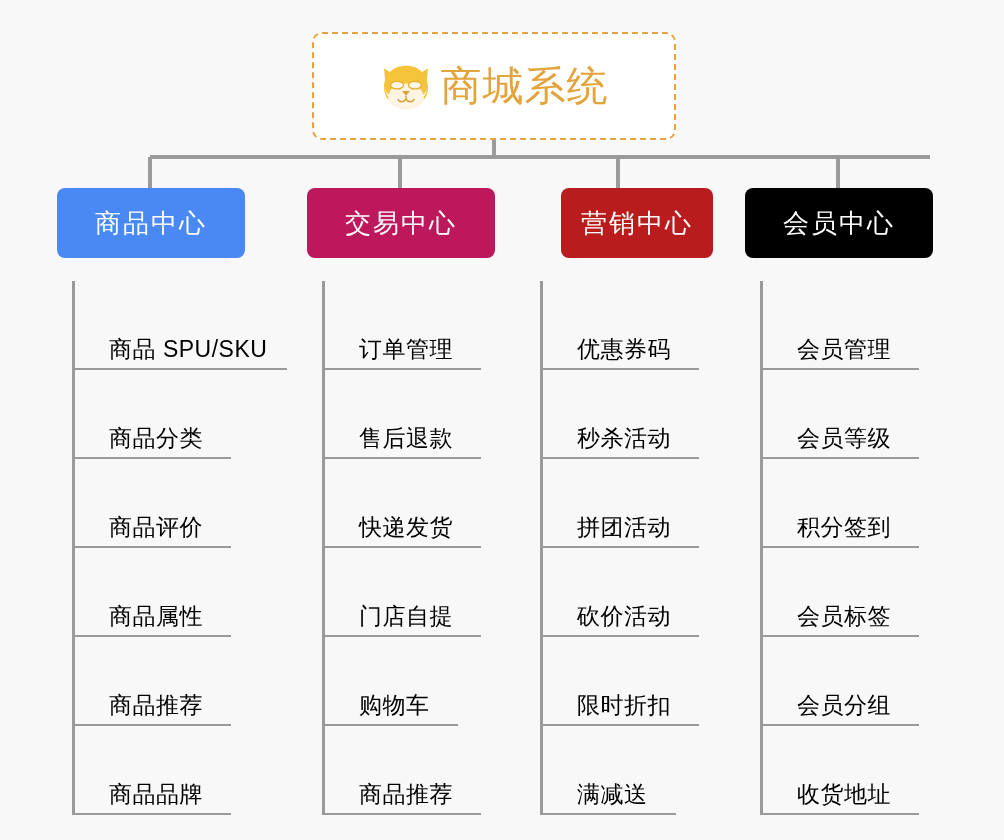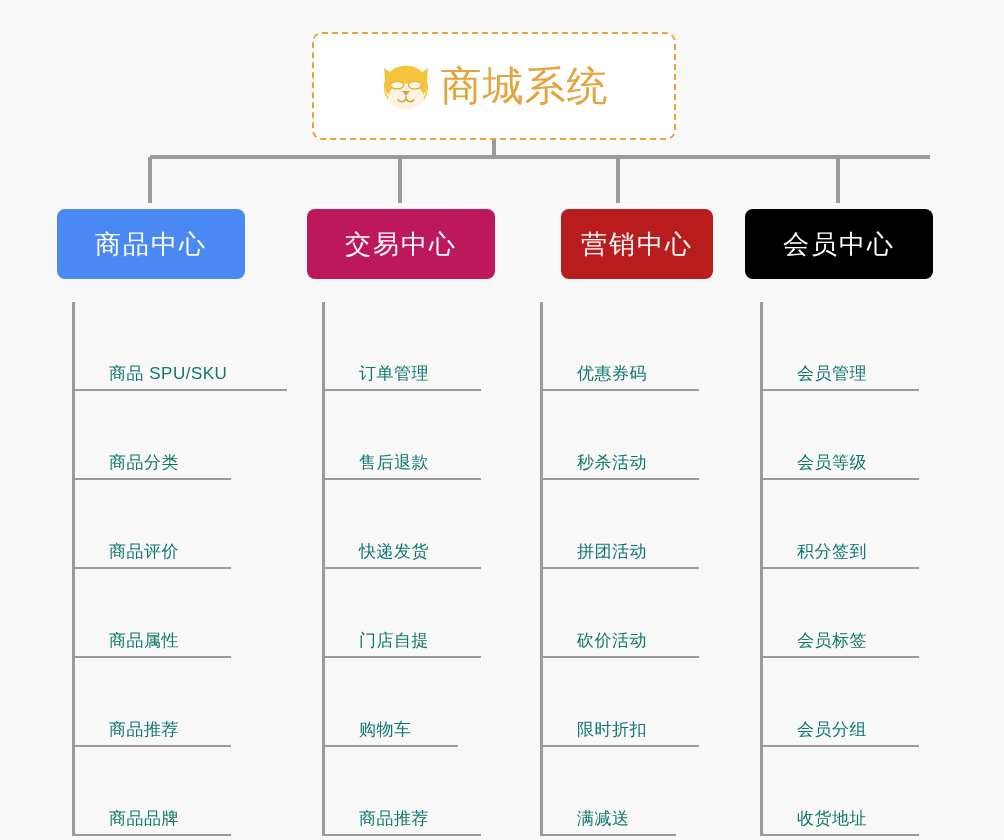--- a/index.html
+++ b/index.html
@@ -58,21 +58,21 @@
     left: 0;
     top: 0;
     width: 1004px;
     height: 840px;
     pointer-events: none;
   }
 
   
   .branch {
     position: absolute;
-    top: 209px;
+    top: 188px;
     width: 188px;
   }
   .branch-0 { left: 57px;  width: 188px; }
   .branch-1 { left: 307px; width: 188px; }
   .branch-2 { left: 525px; width: 188px; }
   .branch-3 { left: 745px; width: 188px; }
 
   .branch-header {
     height: 70px;
     border-radius: 8px;
@@ -103,22 +103,22 @@
   }
   .leaf-underline {
     position: absolute;
     left: 0;
     bottom: 0;
     height: 2px;
     background: #9a9a9a;
   }
   .leaf-label {
     position: relative;
-    font-size: 17px;
-    color: #0f766e;
+    font-size: 23px;
+    color: #000000;
     line-height: 1;
     padding: 0 0 9px 34px;
     white-space: nowrap;
     letter-spacing: 0.5px;
   }
 </style>
 </head>
 <body style="background: rgb(248, 248, 248);">
 
 <div id="mindmap">

